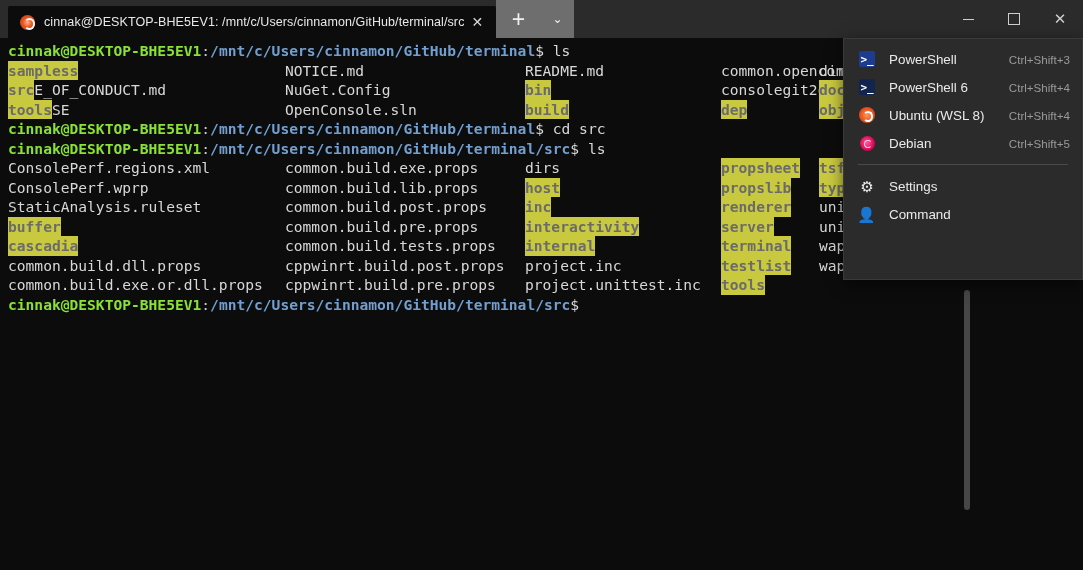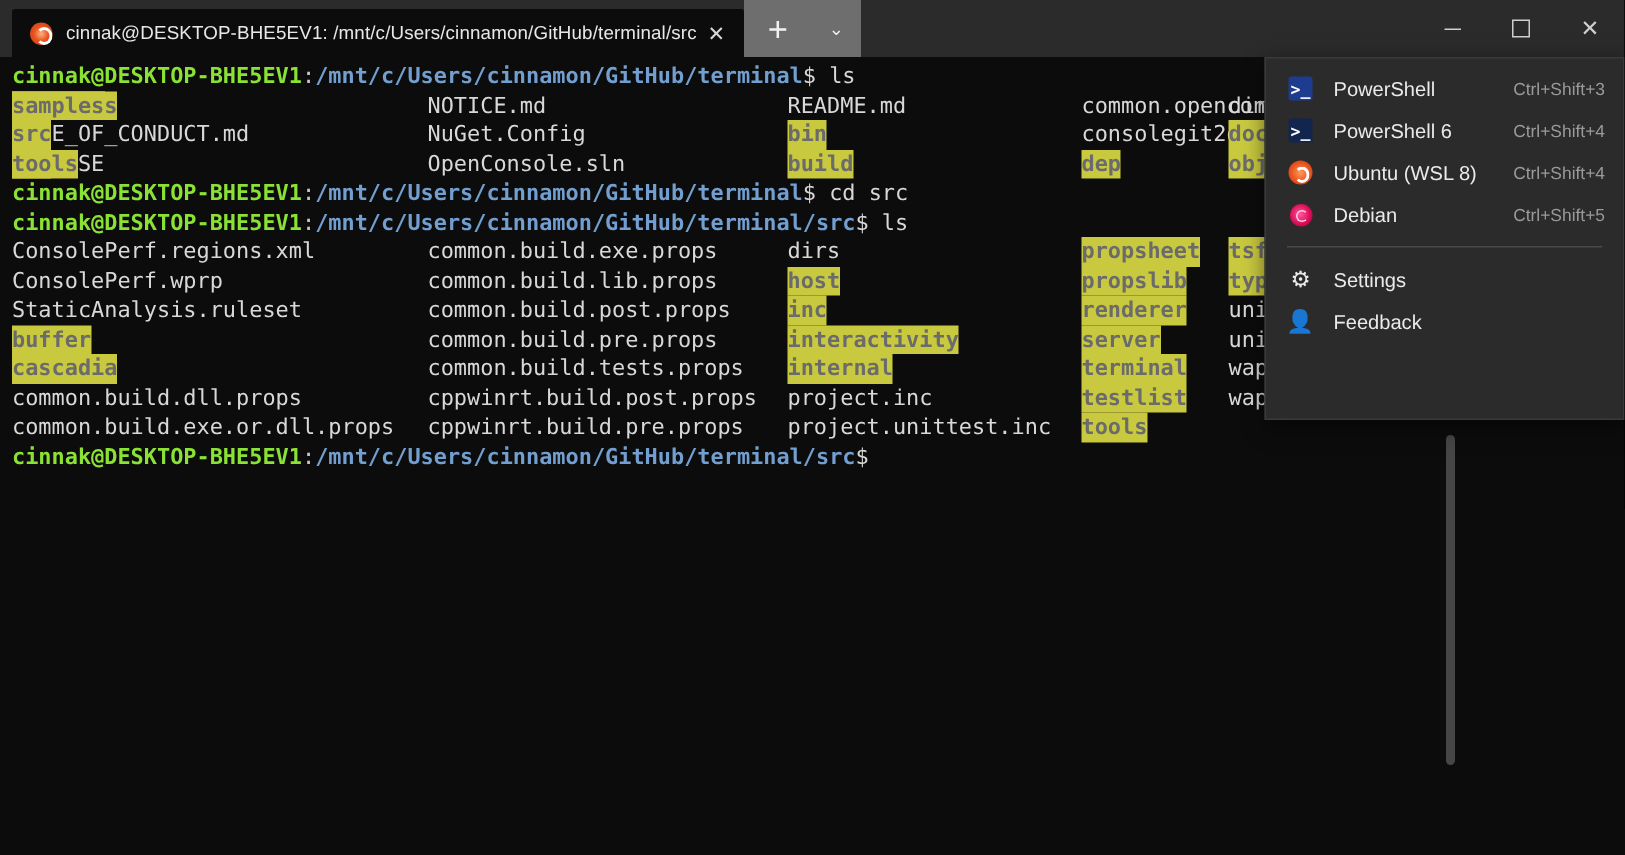--- a/index.html
+++ b/index.html
@@ -217,17 +217,17 @@
       <div class="menu-item">
         <span class="mi-icon">
           <span class="ic-gear">⚙</span>
         </span>
         <span class="mlabel">Settings</span>
       </div>
       <div class="menu-item">
         <span class="mi-icon">
           <span class="ic-person">👤</span>
         </span>
-        <span class="mlabel">Feedback</span>
+        <span class="mlabel">Command</span>
       </div>
     </div>
 
 </div>
 
 </body></html>

